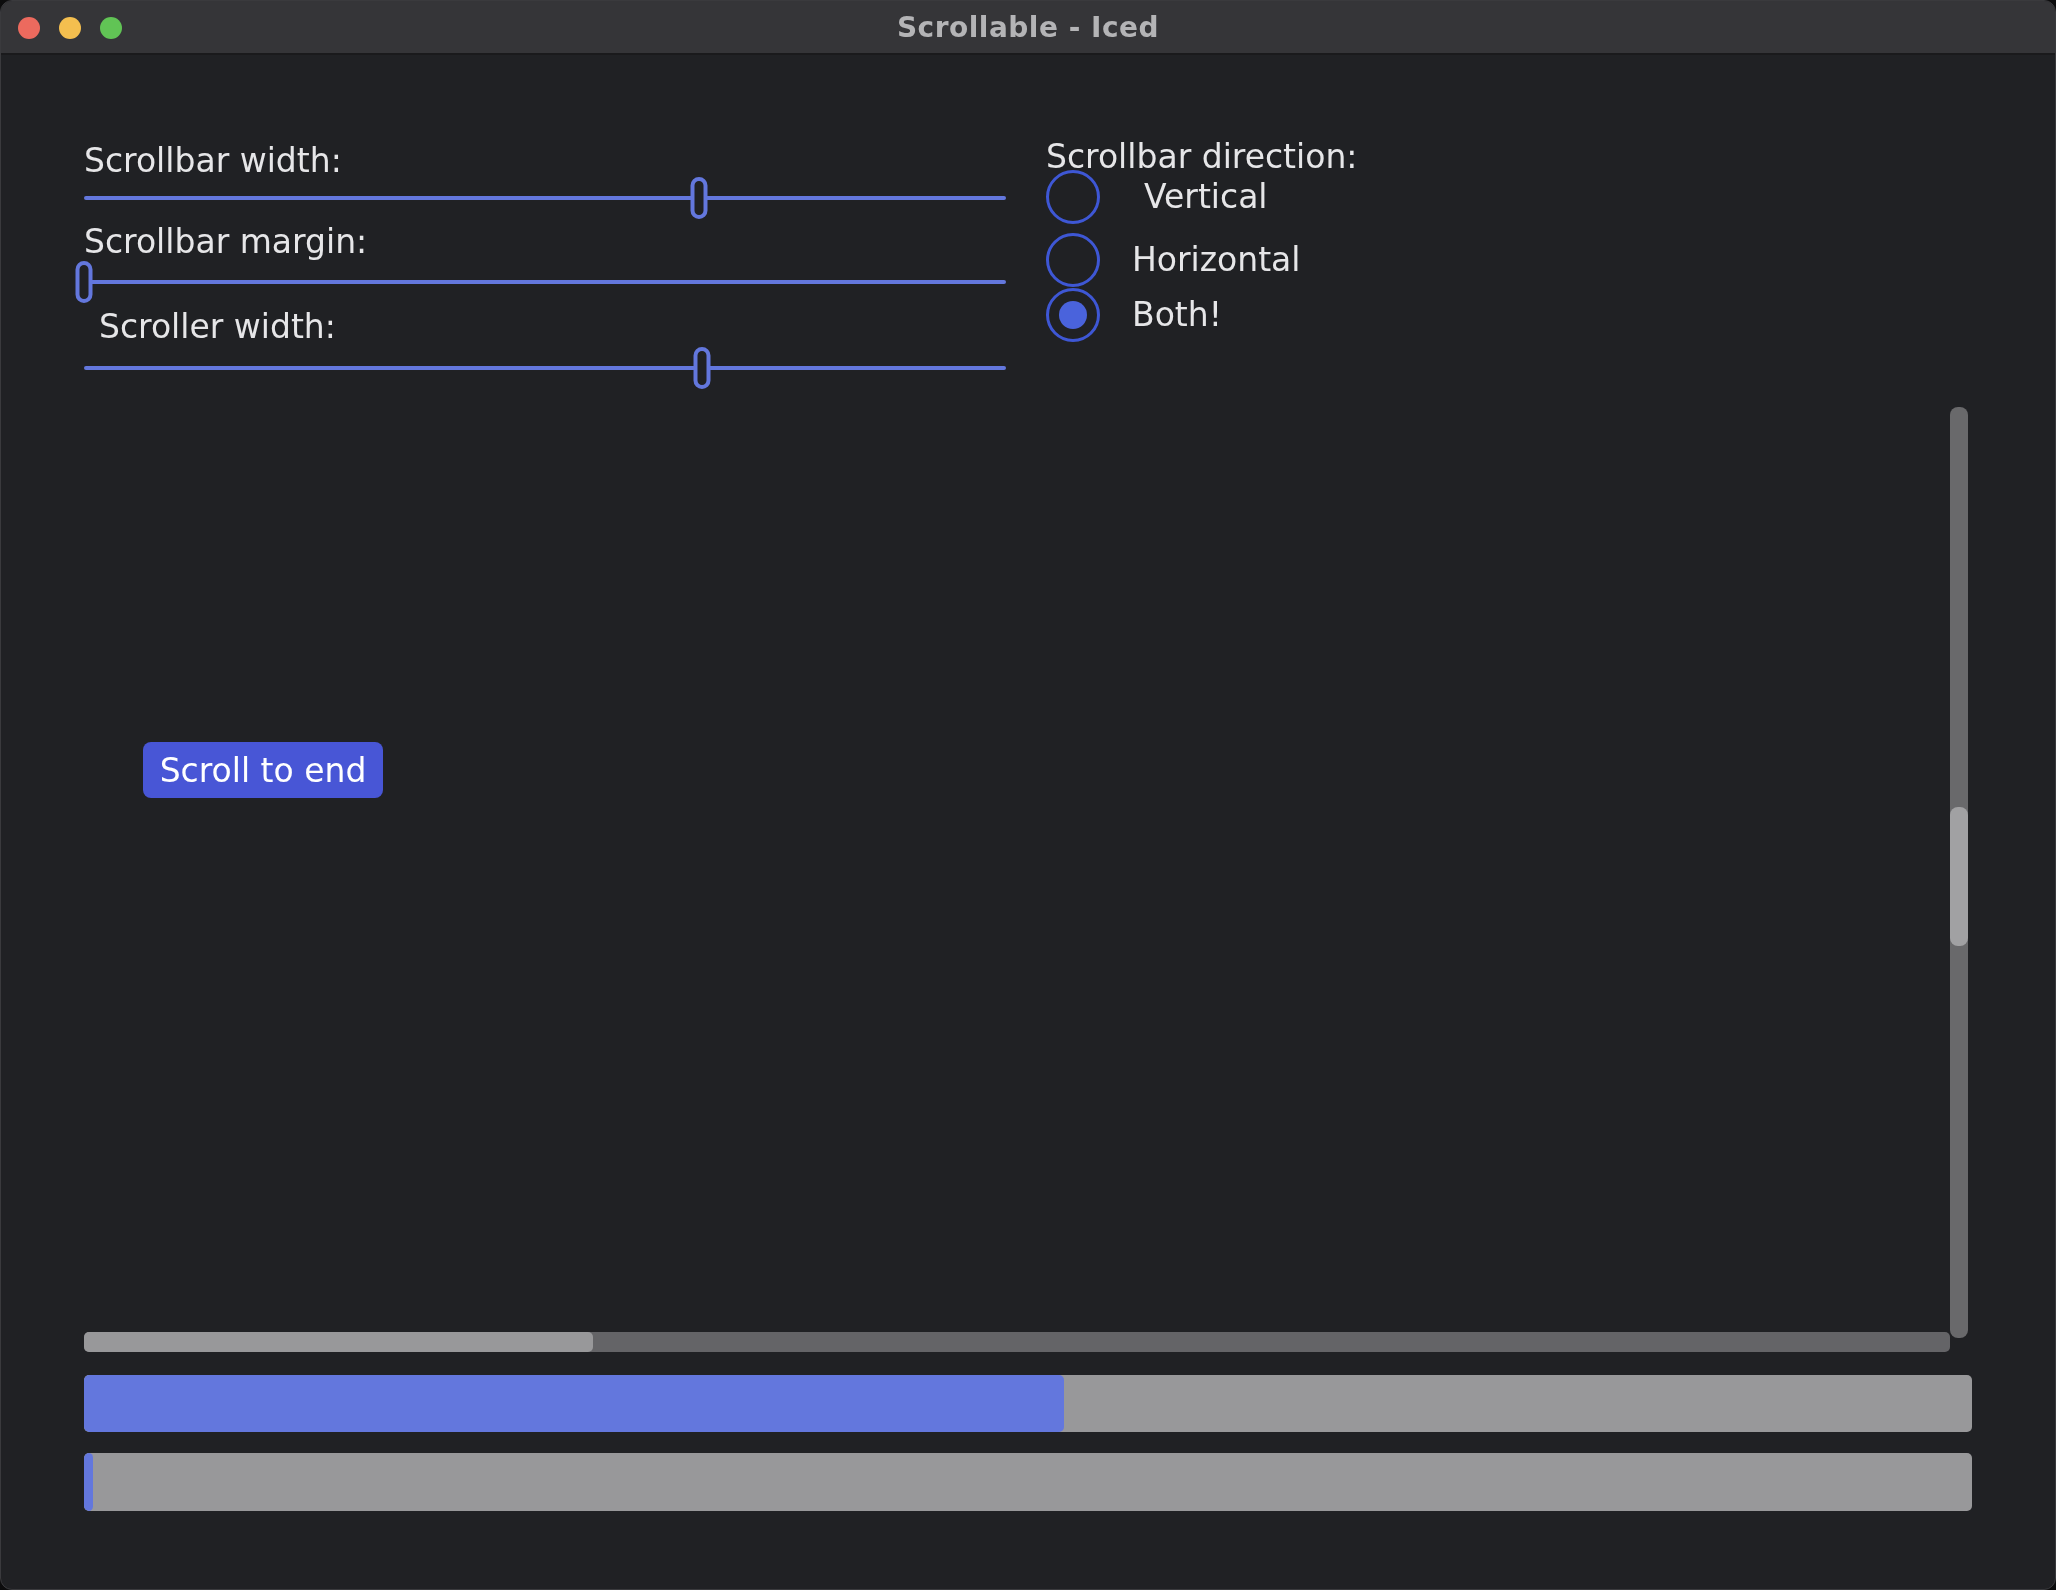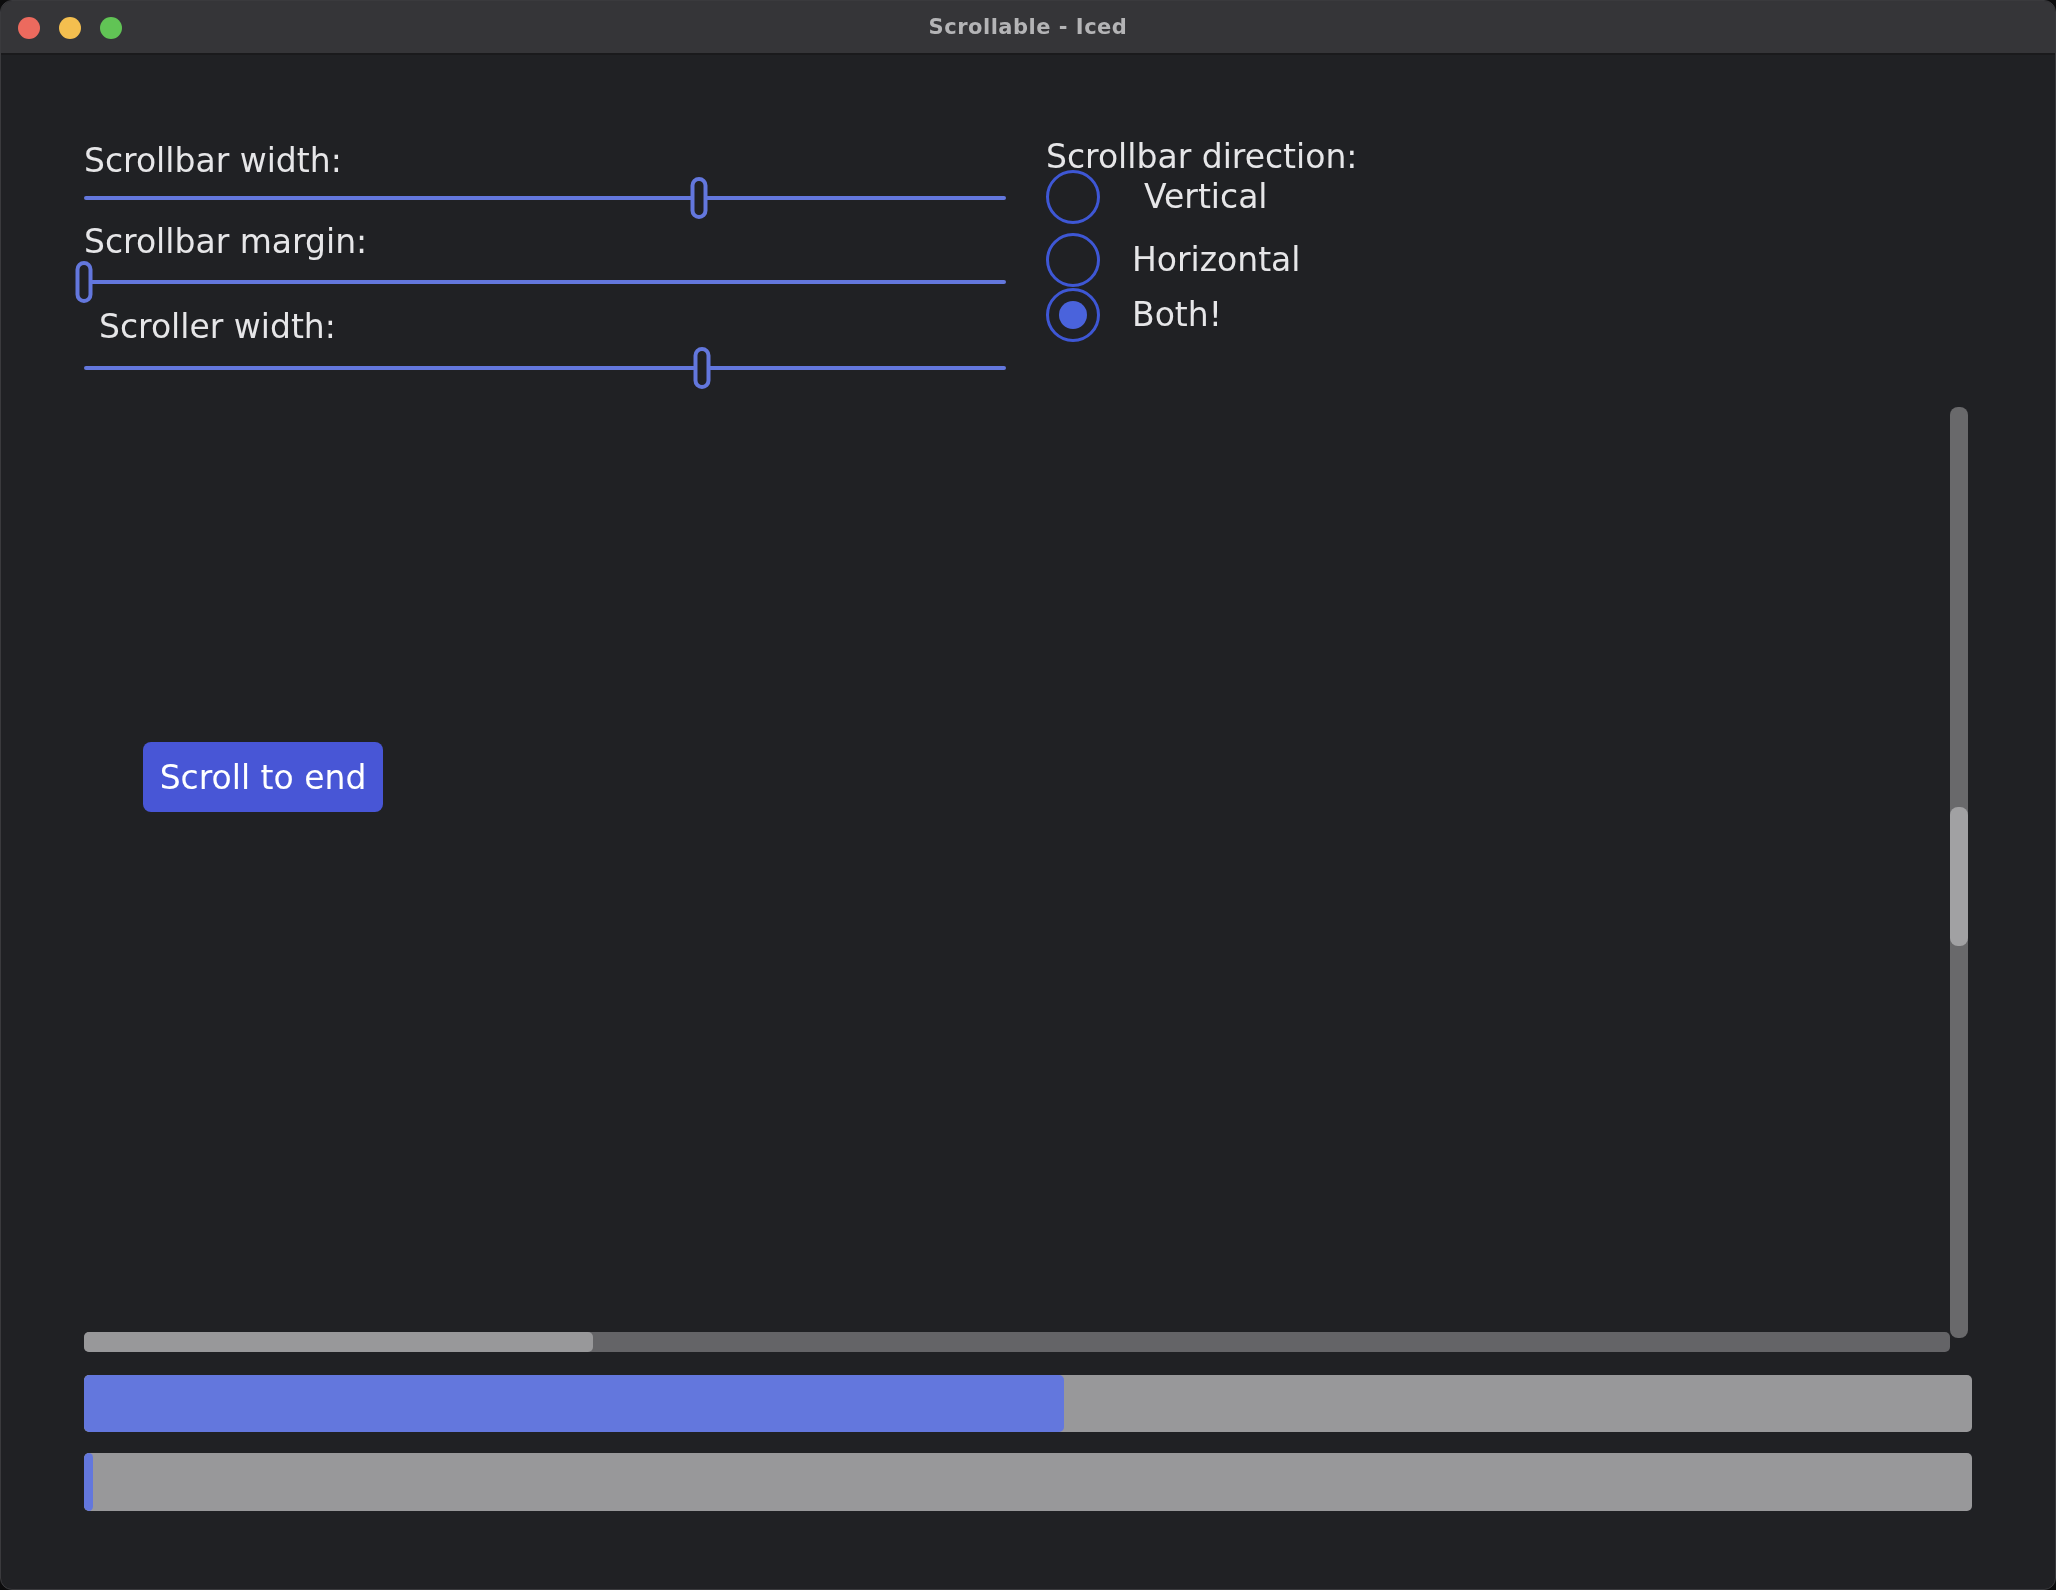--- a/index.html
+++ b/index.html
@@ -11,42 +11,42 @@
   
   .titlebar{
     position:absolute;left:0;top:0;width:100%;height:54px;background:#353538;
     border-bottom:2px solid #1a1a1c;display:flex;align-items:center;justify-content:center;
   }
   .traffic{position:absolute;left:17px;top:16px;display:flex;gap:19px;}
   .light{width:22px;height:22px;border-radius:50%;}
   .light.red{background:#ec6a5e;}
   .light.yellow{background:#f4bf4f;}
   .light.green{background:#61c455;}
-  .title{font-size:21px;font-weight:bold;color:#b4b4b6;letter-spacing:.5px;}
+  .title{font-size:28px;font-weight:bold;color:#b4b4b6;letter-spacing:.5px;}
   
   .lbl{position:absolute;font-size:33px;color:#e6e6e8;white-space:nowrap;}
   
   .slider{position:absolute;left:83px;width:922px;height:44px;}
   .rail{position:absolute;left:0;right:0;top:50%;height:4px;margin-top:-2px;background:#6377dd;border-radius:2px;}
   .handle{
     position:absolute;top:50%;width:17px;height:42px;transform:translate(-50%,-50%);
     background:#202124;border:4px solid #6377dd;border-radius:9px;
   }
   
   .radio-row{position:absolute;left:1045px;height:55px;display:flex;align-items:center;gap:32px;}
   .radio-circle{
     width:54px;height:54px;border-radius:50%;border:3px solid #3e57d5;flex:0 0 auto;
     display:flex;align-items:center;justify-content:center;background:transparent;
   }
   .radio-dot{width:28px;height:28px;border-radius:50%;background:#4a63dc;display:none;}
   .radio-dot.on{display:block;}
   .radio-label{font-size:33px;color:#e6e6e8;}
   
   .btn{
-    position:absolute;left:142px;top:741px;width:240px;height:70px;background:#4856d6;
+    position:absolute;left:142px;top:741px;width:240px;height:56px;background:#4856d6;
     border:none;border-radius:8px;color:#ffffff;font-size:33px;display:flex;
     align-items:center;justify-content:center;cursor:pointer;
   }
   .status{position:absolute;left:462px;top:741px;height:77px;display:flex;align-items:center;
     font-size:34px;color:#e6e6e8;}
   
   .vscroll{position:absolute;left:1949px;top:406px;width:18px;height:931px;background:#69696b;border-radius:8px;}
   .vthumb{position:absolute;left:0;width:100%;background:#a1a1a3;border-radius:8px;}
   .hscroll{position:absolute;left:83px;top:1331px;width:1866px;height:20px;background:#646467;border-radius:5px;}
   .hthumb{position:absolute;top:0;height:100%;background:#98989a;border-radius:5px;}

